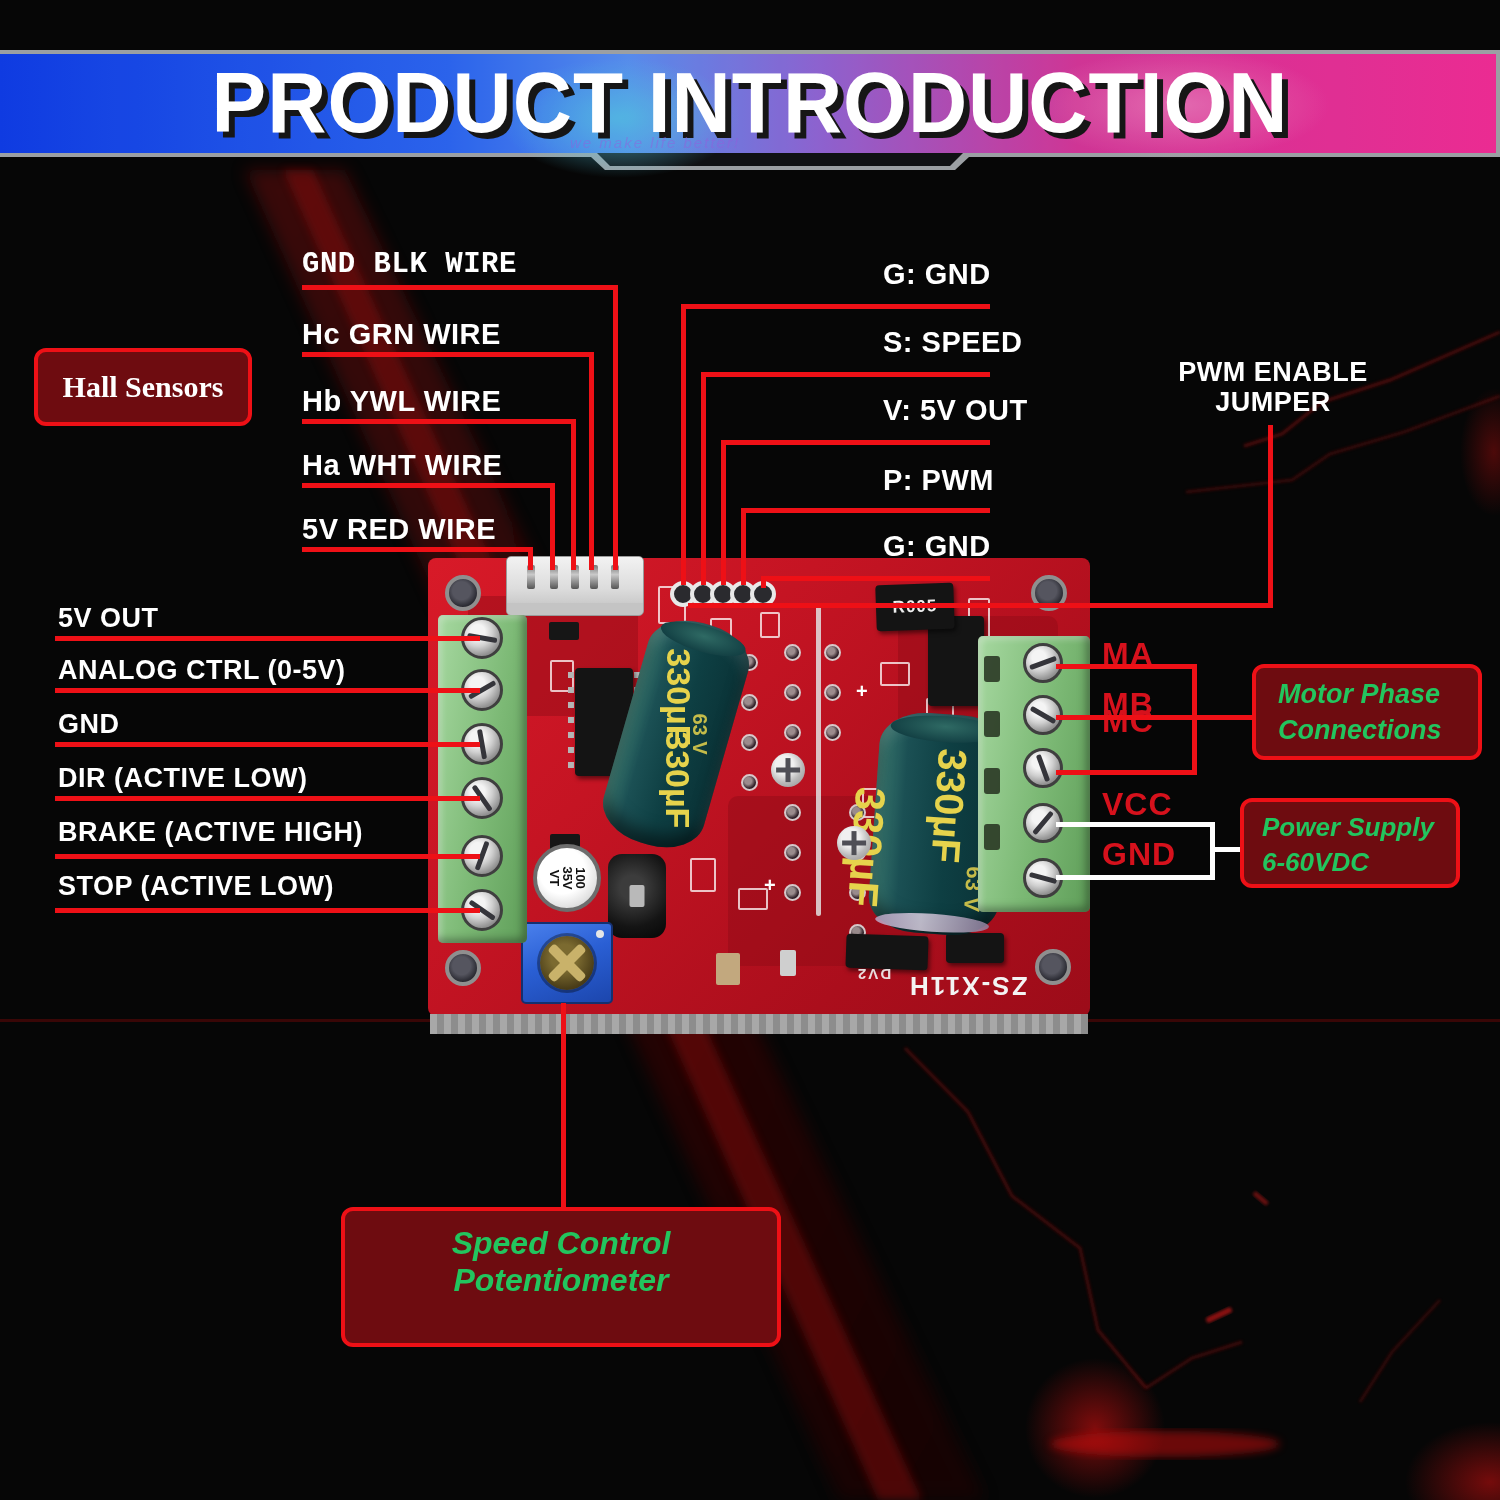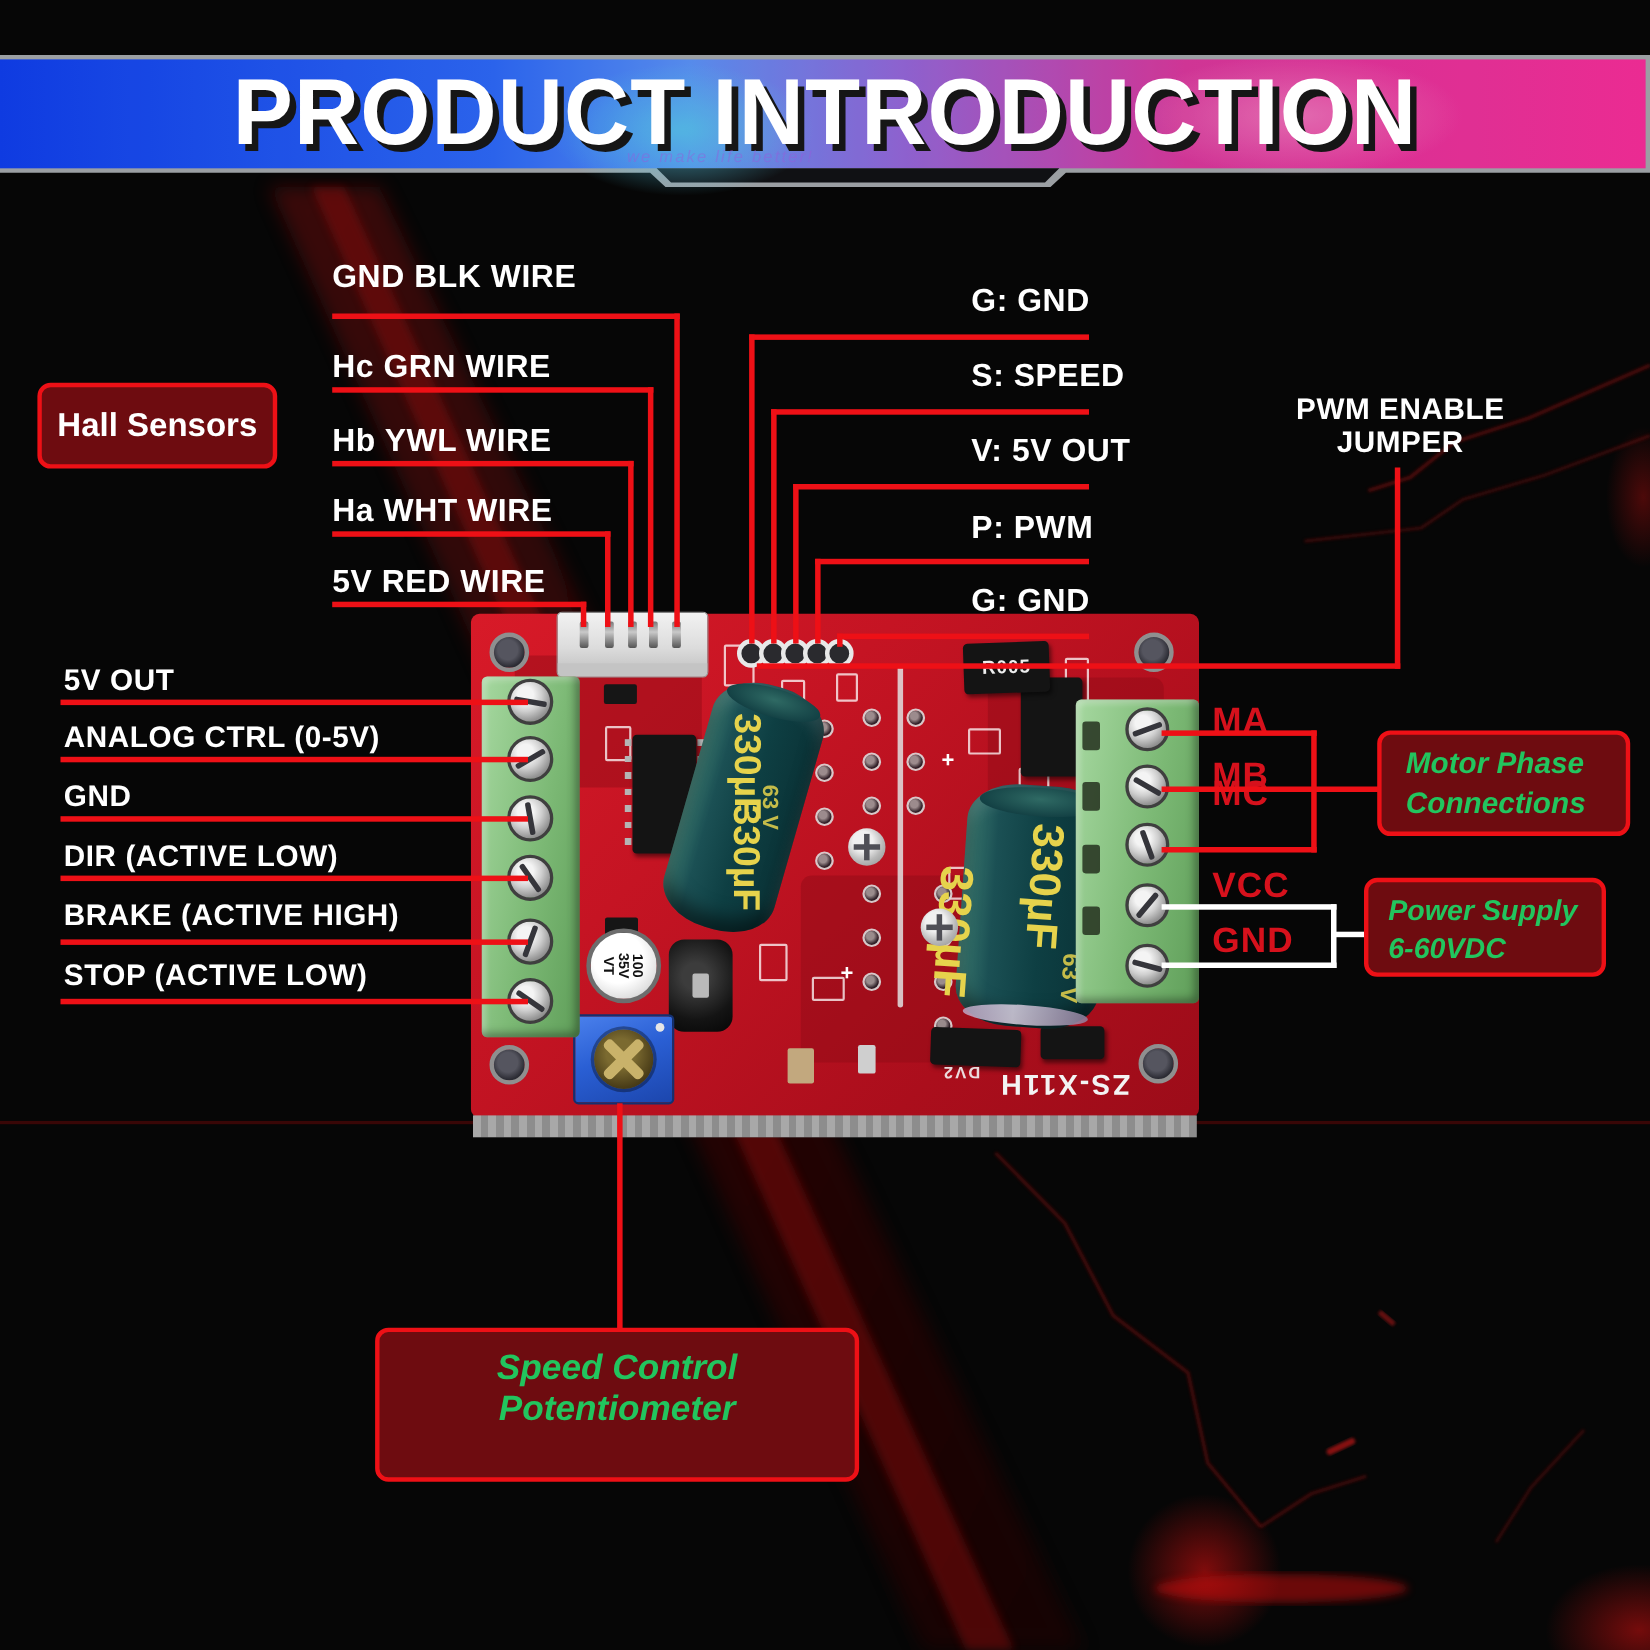--- a/index.html
+++ b/index.html
@@ -287,25 +287,25 @@
 
     <div class="model" style="left:480px;top:414px;font-size:26px;">ZS-X11H</div>
     <div class="model" style="left:428px;top:410px;font-size:15px;opacity:.9;">DV2</div>
 
     <div class="mhole" style="left:17px;top:19px;"></div>
     <div class="mhole" style="left:603px;top:19px;"></div>
     <div class="mhole" style="left:17px;top:394px;"></div>
     <div class="mhole" style="left:607px;top:393px;"></div>
   </div>
 
-  <div class="cbox" style="left:34px;top:348px;width:210px;height:70px;display:flex;align-items:center;justify-content:center;">
+  <div class="cbox" style="left:34px;top:348px;width:210px;height:70px;display:flex;align-items:center;justify-content:center;font-family:Liberation Serif, serif;">
     <span style="font-size:30px;font-weight:bold;">Hall Sensors</span>
   </div>
 
-  <div class="lbl" style="left:302px;top:236px;font-size:29px;">GND BLK WIRE</div>
+  <div class="lbl" style="left:302px;top:248px;font-size:29px;font-family:Liberation Mono, monospace;">GND BLK WIRE</div>
   <div class="lbl" style="left:302px;top:318px;font-size:29px;">Hc GRN WIRE</div>
   <div class="lbl" style="left:302px;top:385px;font-size:29px;">Hb YWL WIRE</div>
   <div class="lbl" style="left:302px;top:449px;font-size:29px;">Ha WHT WIRE</div>
   <div class="lbl" style="left:302px;top:513px;font-size:29px;">5V RED WIRE</div>
   <div class="hline" style="left:302px;top:285px;width:316px;height:5px;"></div>
   <div class="vline" style="left:613px;top:285px;width:5px;height:285px;"></div>
   <div class="hline" style="left:302px;top:352px;width:292px;height:5px;"></div>
   <div class="vline" style="left:589px;top:352px;width:5px;height:218px;"></div>
   <div class="hline" style="left:302px;top:419px;width:274px;height:5px;"></div>
   <div class="vline" style="left:571px;top:419px;width:5px;height:151px;"></div>

